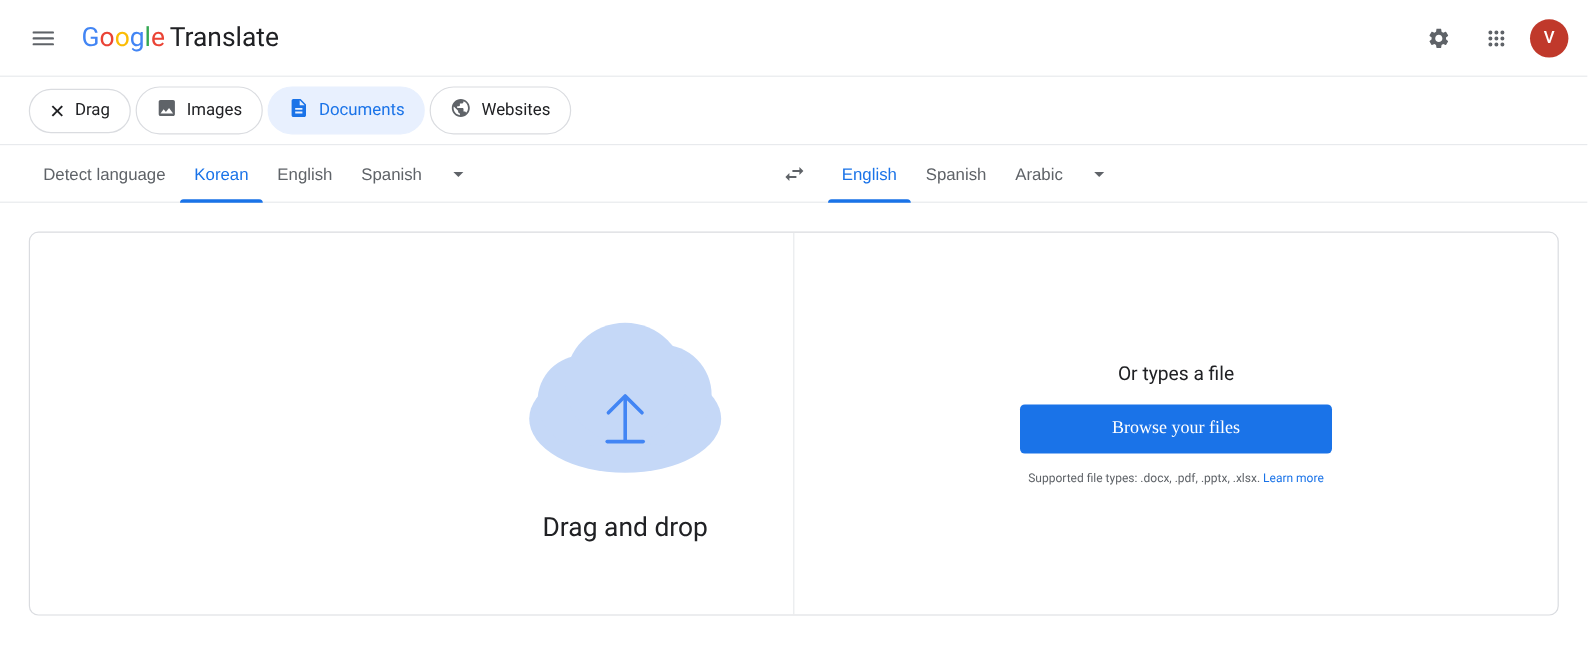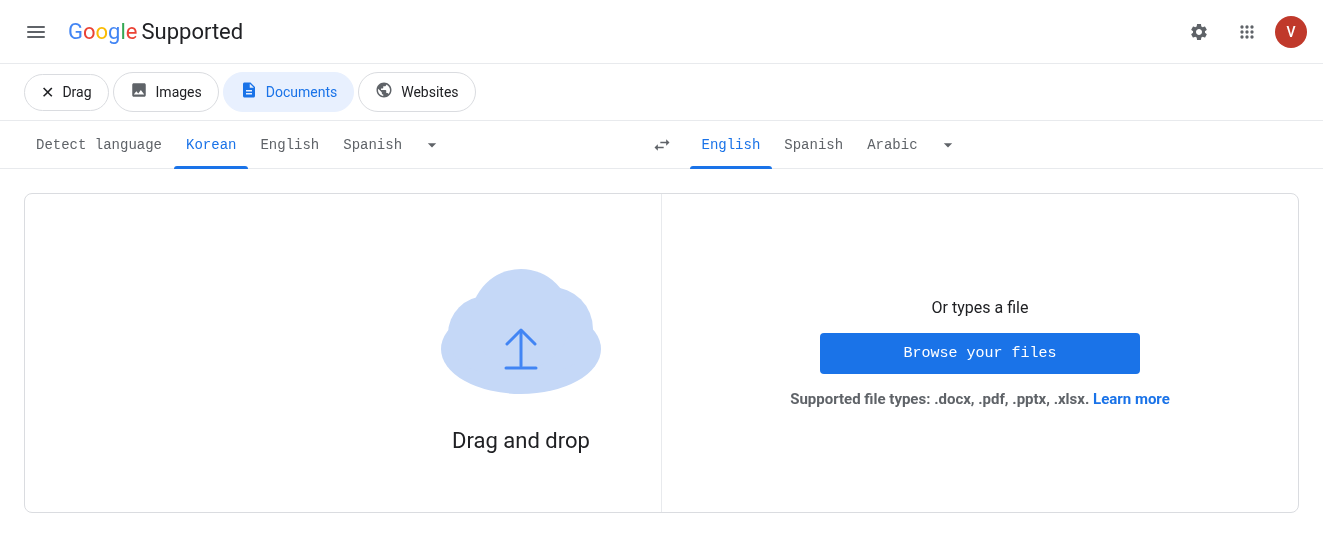--- a/index.html
+++ b/index.html
@@ -54,21 +54,21 @@
     
     .lang-row {
       display: flex; align-items: center;
       padding: 0 24px;
       border-bottom: 1px solid #e8eaed;
       height: 48px;
     }
     .lang-group { display: flex; align-items: center; flex: 1; }
     .lang-btn {
       padding: 0 12px; height: 48px; border: none; background: none;
-      font-size: 14px; cursor: pointer; color: #5f6368; font-family: Liberation Mono, monospace;
+      font-size: 14px; cursor: pointer; color: #5f6368; font-family: Liberation Sans, sans-serif;
       position: relative; white-space: nowrap;
     }
     .lang-btn.active { color: #1a73e8; font-weight: 500; }
     .lang-btn.active::after {
       content: ''; position: absolute; bottom: 0; left: 0; right: 0;
       height: 3px; background: #1a73e8; border-radius: 3px 3px 0 0;
     }
     .swap-btn {
       width: 40px; height: 40px; border-radius: 50%; display: flex; align-items: center;
       justify-content: center; cursor: pointer; border: none; background: none;
@@ -109,24 +109,24 @@
     .drag-label { font-size: 22px; color: #202124; font-weight: 400; }
 
     .right-panel {
       flex: 1;
       display: flex; flex-direction: column; align-items: center; justify-content: center;
       padding: 40px; gap: 16px;
     }
     .choose-label { font-size: 16px; color: #202124; }
     .browse-btn {
       background: #1a73e8; color: #fff; border: none; border-radius: 4px;
-      padding: 12px 32px; font-size: 15px; cursor: pointer; font-family: Liberation Mono, monospace;
-      font-weight: 500; width: 320px; text-align: center;
-    }
-    .supported-text { font-size: 15px; color: #5f6368; font-weight: bold; }
+      padding: 12px 32px; font-size: 15px; cursor: pointer; font-family: Liberation Serif, serif;
+      font-weight: 500; width: 260px; text-align: center;
+    }
+    .supported-text { font-size: 10px; color: #5f6368; }
     .learn-more { color: #1a73e8; cursor: pointer; text-decoration: none; }
 
     
     .powered-by {
       display: flex; align-items: center; justify-content: center;
       padding: 12px; font-size: 13px; color: #5f6368; gap: 6px;
     }
   </style>
 </head>
 <body>
@@ -142,21 +142,21 @@
     </button>
     <div class="logo">
       <span class="logo-google">
         <span class="logo-g">G</span>
           <span class="logo-o1">o</span>
           <span class="logo-o2">o</span>
           <span class="logo-g2">g</span>
           <span class="logo-l">l</span>
           <span class="logo-e">e</span>
       </span>
-      <span class="logo-translate"> Supported</span>
+      <span class="logo-translate"> Translate</span>
     </div>
   </div>
   <div class="header-right">
     <button class="icon-btn" title="Settings">
       <svg width="20" height="20" viewBox="0 0 24 24" fill="none">
         <path d="M19.14 12.94c.04-.3.06-.61.06-.94 0-.32-.02-.64-.07-.94l2.03-1.58c.18-.14.23-.41.12-.61l-1.92-3.32c-.12-.22-.37-.29-.59-.22l-2.39.96c-.5-.38-1.03-.7-1.62-.94l-.36-2.54c-.04-.24-.24-.41-.48-.41h-3.84c-.24 0-.43.17-.47.41l-.36 2.54c-.59.24-1.13.57-1.62.94l-2.39-.96c-.22-.08-.47 0-.59.22L2.74 8.87c-.12.21-.08.47.12.61l2.03 1.58c-.05.3-.09.63-.09.94s.02.64.07.94l-2.03 1.58c-.18.14-.23.41-.12.61l1.92 3.32c.12.22.37.29.59.22l2.39-.96c.5.38 1.03.7 1.62.94l.36 2.54c.05.24.24.41.48.41h3.84c.24 0 .44-.17.47-.41l.36-2.54c.59-.24 1.13-.56 1.62-.94l2.39.96c.22.08.47 0 .59-.22l1.92-3.32c.12-.22.07-.47-.12-.61l-2.01-1.58zM12 15.6c-1.98 0-3.6-1.62-3.6-3.6s1.62-3.6 3.6-3.6 3.6 1.62 3.6 3.6-1.62 3.6-3.6 3.6z" fill="#5f6368"></path>
       </svg>
     </button>
     <button class="icon-btn" title="Google apps">
       <svg width="20" height="20" viewBox="0 0 24 24" fill="none">

